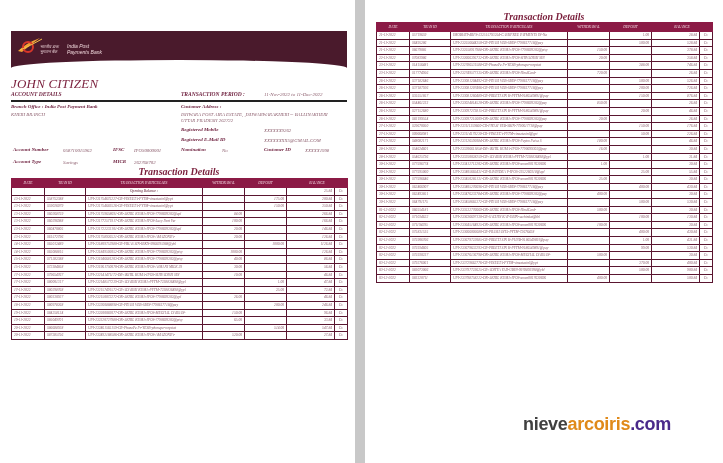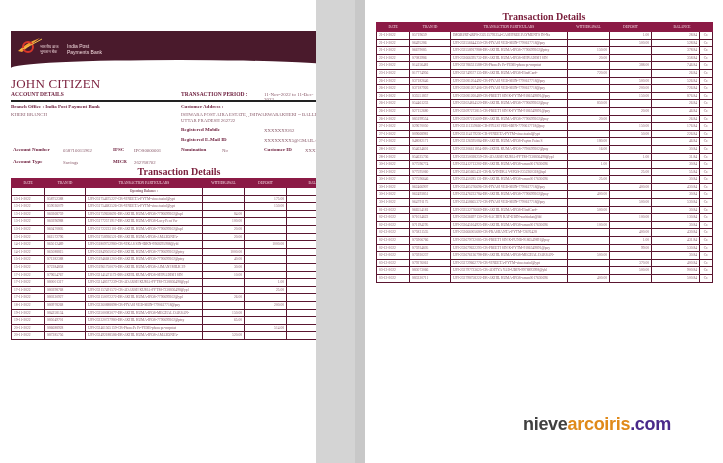--- a/index.html
+++ b/index.html
@@ -1,18 +1,18 @@
 <!DOCTYPE html>
 <html><head>
 <meta charset="utf-8">
 <style>
   html,body{margin:0;padding:0;}
   body{width:723px;height:463px;background:#d4d4d4;position:relative;overflow:hidden;font-family:"Liberation Serif",serif;color:#6b1b3a;}
-  .page{position:absolute;top:0;background:#fff;height:463px;overflow:hidden;}
-  #p1{left:0;width:316px;}
+  .page{position:absolute;top:0;background:#fff;height:463px;overflow:hidden;font-style:italic;}
+  #p1{left:0;width:355px;}
   #p2{left:365px;width:358px;}
   .gutter{position:absolute;left:355px;top:0;width:10px;height:463px;background:#c8c8c8;}
   .banner{position:absolute;left:11px;top:31px;width:336px;height:42px;background:#4a1a2c;border-bottom-left-radius:0;}
   .banner-curve{position:absolute;left:11px;top:60px;width:336px;height:16px;background:#fff;border-radius:100% 100% 0 0 / 100% 100% 0 0;}
   .logo-mark{position:absolute;left:16px;top:35px;width:30px;height:20px;}
   .logo-text{position:absolute;left:40px;top:44px;font-size:4px;color:#f0d8dc;font-family:"Liberation Sans",sans-serif;line-height:5px;}
   .logo-text2{position:absolute;left:67px;top:43px;font-size:5px;color:#f0d8dc;font-family:"Liberation Sans",sans-serif;line-height:6px;}
   .name{position:absolute;left:11px;top:76px;font-size:13px;color:#7a1f3c;letter-spacing:0.2px;}
   .acct-h{position:absolute;left:11px;top:91px;font-size:5.5px;font-weight:bold;color:#6b1b3a;}
   .tp-label{position:absolute;left:181px;top:91px;font-size:5.5px;font-weight:bold;}

